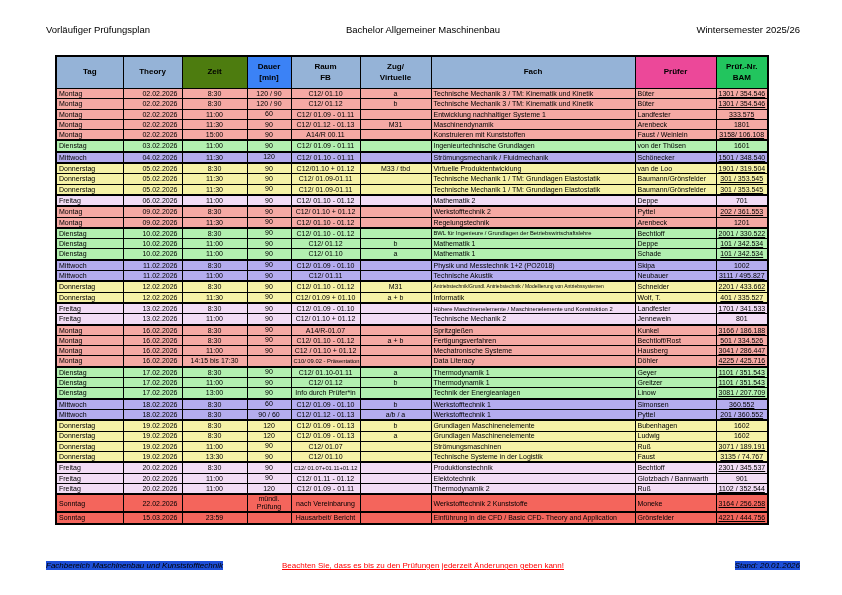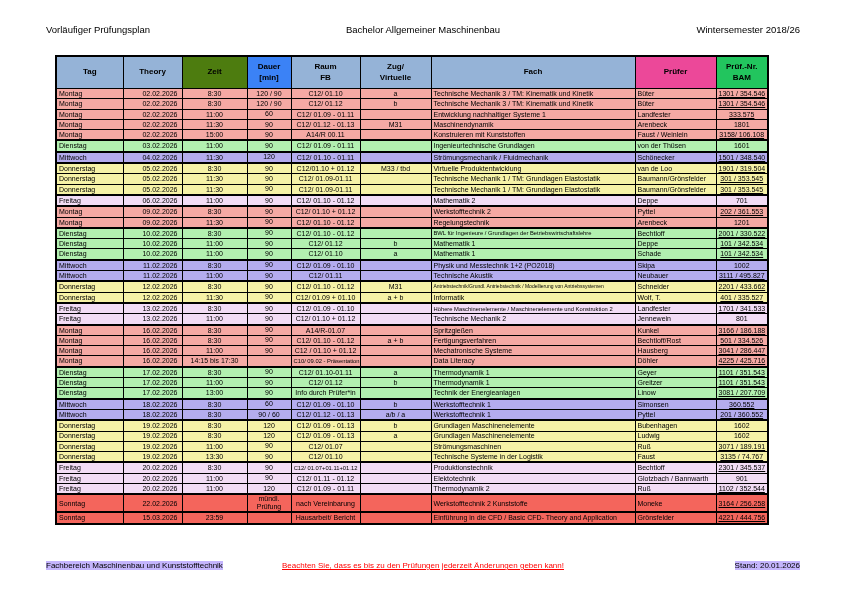--- a/index.html
+++ b/index.html
@@ -33,29 +33,29 @@
   .al{text-align:left}
   .ac{text-align:center}
   .ar{text-align:right;padding-right:4px}
   td.pre{white-space:pre-line;line-height:1.15;}
   .footerbar{
     position:absolute;top:561px;left:46px;right:42px;
     display:flex;justify-content:space-between;align-items:baseline;
     font-size:8px;
   }
   .footerbar .center{position:absolute;left:0;right:0;text-align:center;}
-  .footerbar .left,.footerbar .right{position:relative;z-index:1;background:#c4b5fd;}
+  .footerbar .left,.footerbar .right{position:relative;z-index:1;background:#1d4ed8;font-style:italic;}
 </style>
 </head>
 <body>
 
 <div class="titlebar">
   <span class="left">Vorläufiger Prüfungsplan</span>
   <span class="center">Bachelor Allgemeiner Maschinenbau</span>
-  <span class="right">Wintersemester 2018/26</span>
+  <span class="right">Wintersemester 2025/26</span>
 </div>
 
 <table class="exam">
   <colgroup>
     <col style="width:67px">
       <col style="width:59px">
       <col style="width:65px">
     <col style="width:44px">
       <col style="width:69px">
       <col style="width:71px">

